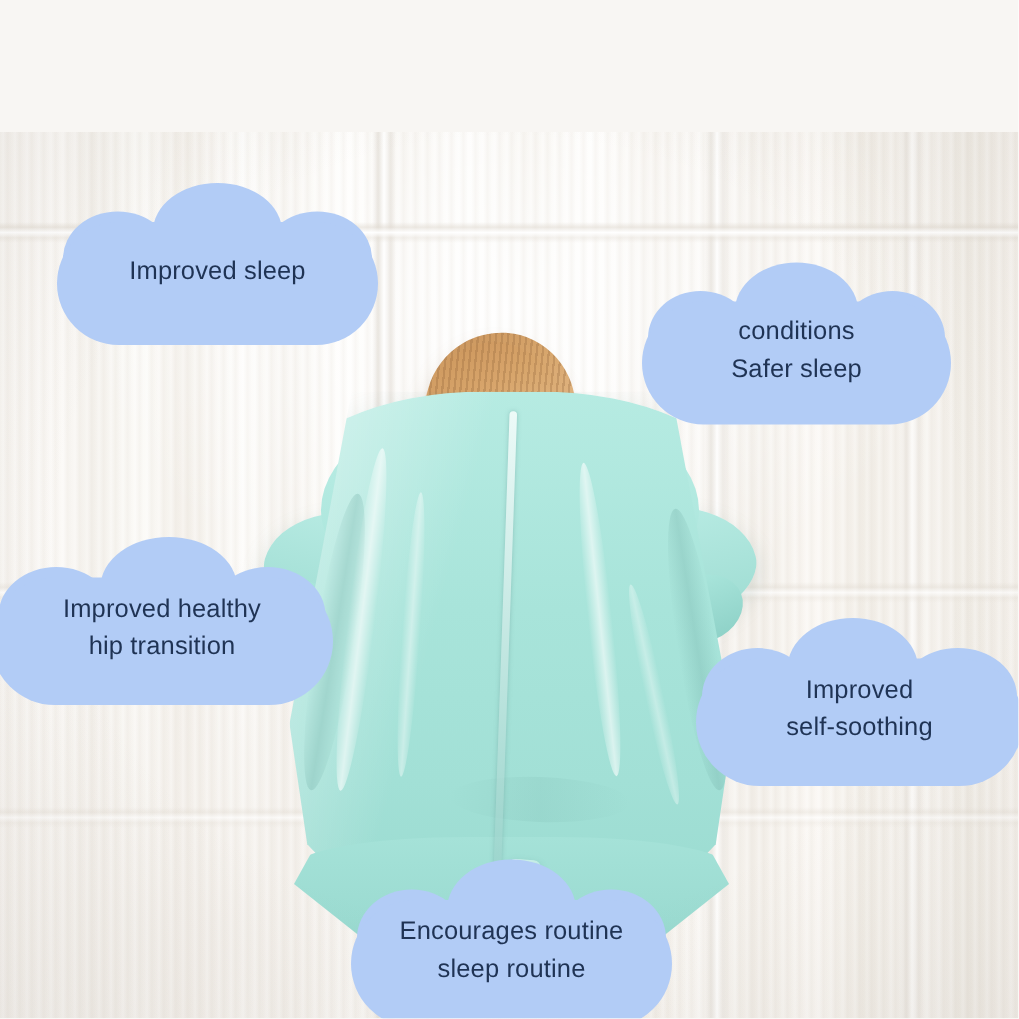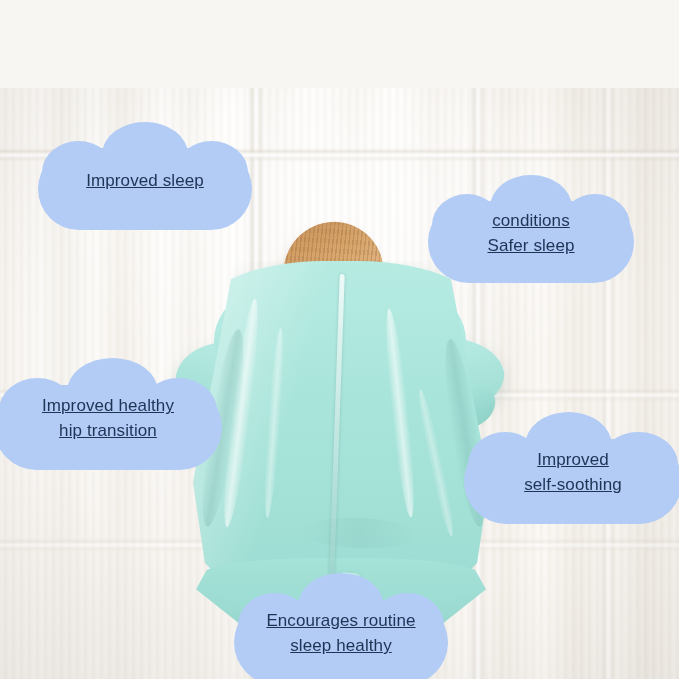--- a/index.html
+++ b/index.html
@@ -286,21 +286,21 @@
     justify-content: center;
     color: #1f3354;
     font-size: 17px;
     line-height: 1.45;
     text-align: center;
     letter-spacing: 0.1px;
     padding-top: 10px;
     box-sizing: border-box;
     pointer-events: none;
   }
-  .cloud .label span { display: block; text-decoration: underline; }
+  .cloud .label span { display: block; }
 
   
   #cloud-improved-sleep  { left: 38px;  top: 122px; width: 214px; height: 108px; }
   #cloud-safer-sleep     { left: 428px; top: 175px; width: 206px; height: 108px; }
   #cloud-hip-development { left: -6px;  top: 358px; width: 228px; height: 112px; }
   #cloud-self-soothing   { left: 464px; top: 412px; width: 218px; height: 112px; }
   #cloud-sleep-patterns  { left: 234px; top: 573px; width: 214px; height: 112px; }
 </style>
 </head>
 <body>
@@ -400,17 +400,17 @@
     </div>
   </div>
 
   <div class="cloud" id="cloud-sleep-patterns">
     <div class="bubble hump" style="left:30%; top:0; width:40%; height:60%;"></div>
     <div class="bubble hump" style="left:2%; top:18%; width:34%; height:58%;"></div>
     <div class="bubble hump" style="left:64%; top:18%; width:34%; height:58%;"></div>
     <div class="bubble body"></div>
     <div class="label">
       <span>Encourages routine</span>
-      <span>sleep healthy</span>
+      <span>sleep routine</span>
     </div>
   </div>
 
 </div>
 
 </body></html>

